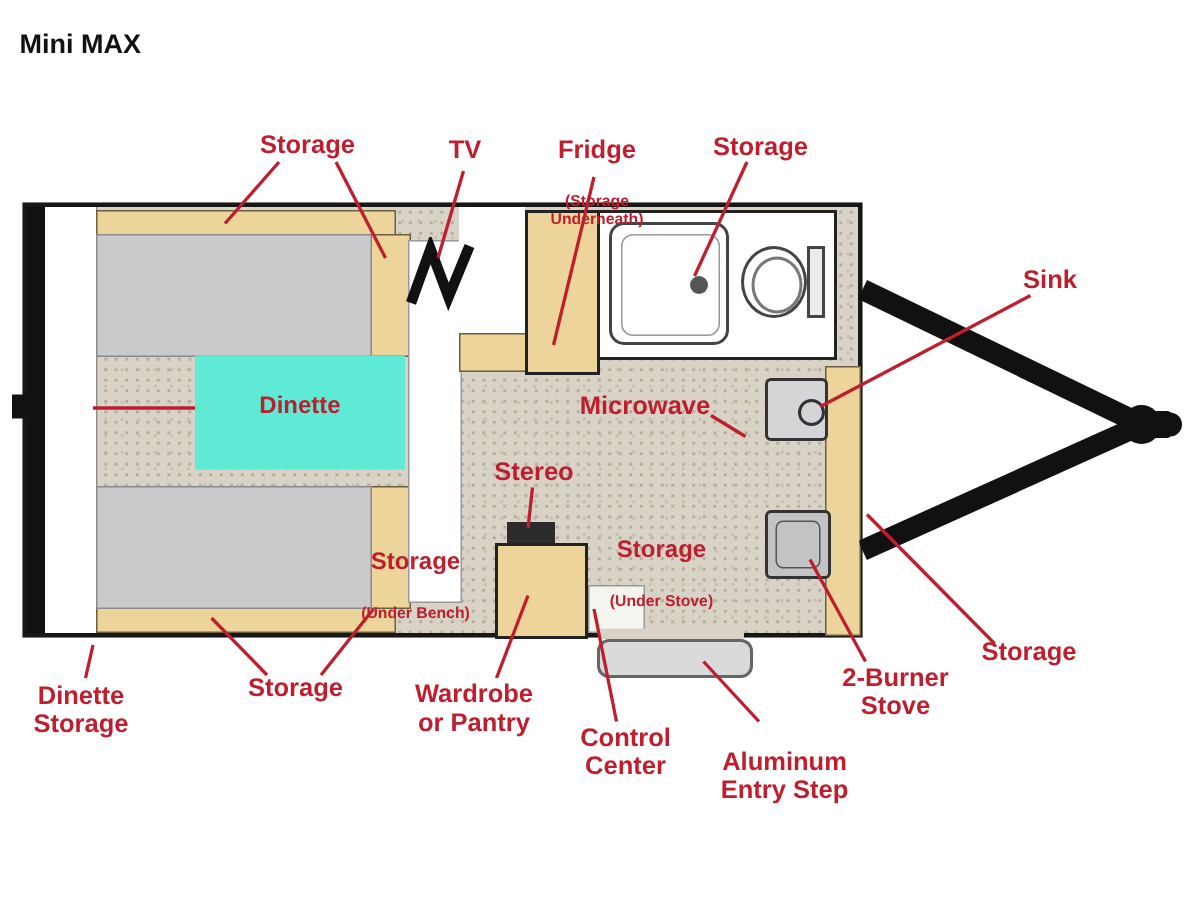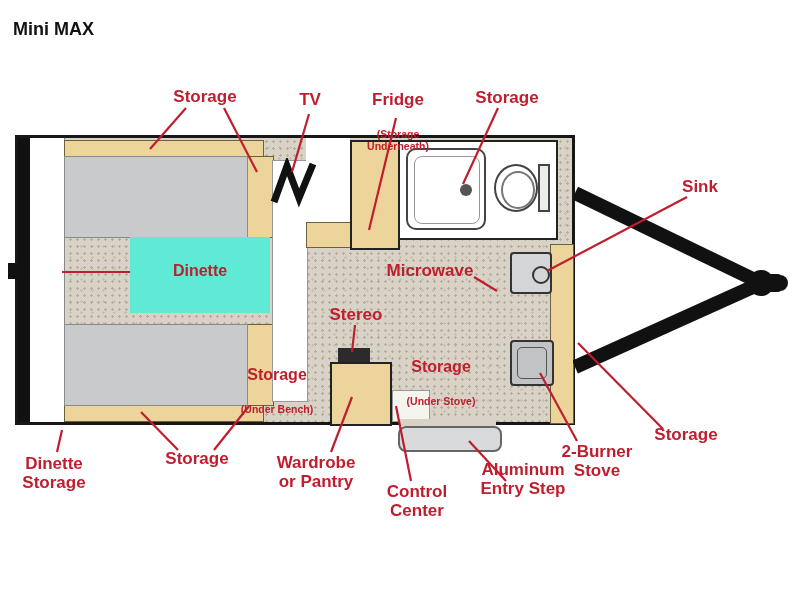--- a/index.html
+++ b/index.html
@@ -175,19 +175,19 @@
 Storage</div>
 
 <div class="lbl single" style="left:138px;top:449px;width:118px">Storage</div>
 
 <div class="lbl single" style="left:258px;top:453px;width:116px">Wardrobe
 or Pantry</div>
 
 <div class="lbl single" style="left:372px;top:482px;width:90px">Control
 Center</div>
 
-<div class="lbl single" style="left:462px;top:460px;width:122px">Aluminum
+<div class="lbl single" style="left:462px;top:498px;width:122px">Aluminum
 Entry Step</div>
 
 <div class="lbl single" style="left:540px;top:442px;width:114px">2-Burner
 Stove</div>
 
 <div class="lbl single" style="left:640px;top:425px;width:92px">Storage</div>
 
 </body></html>

